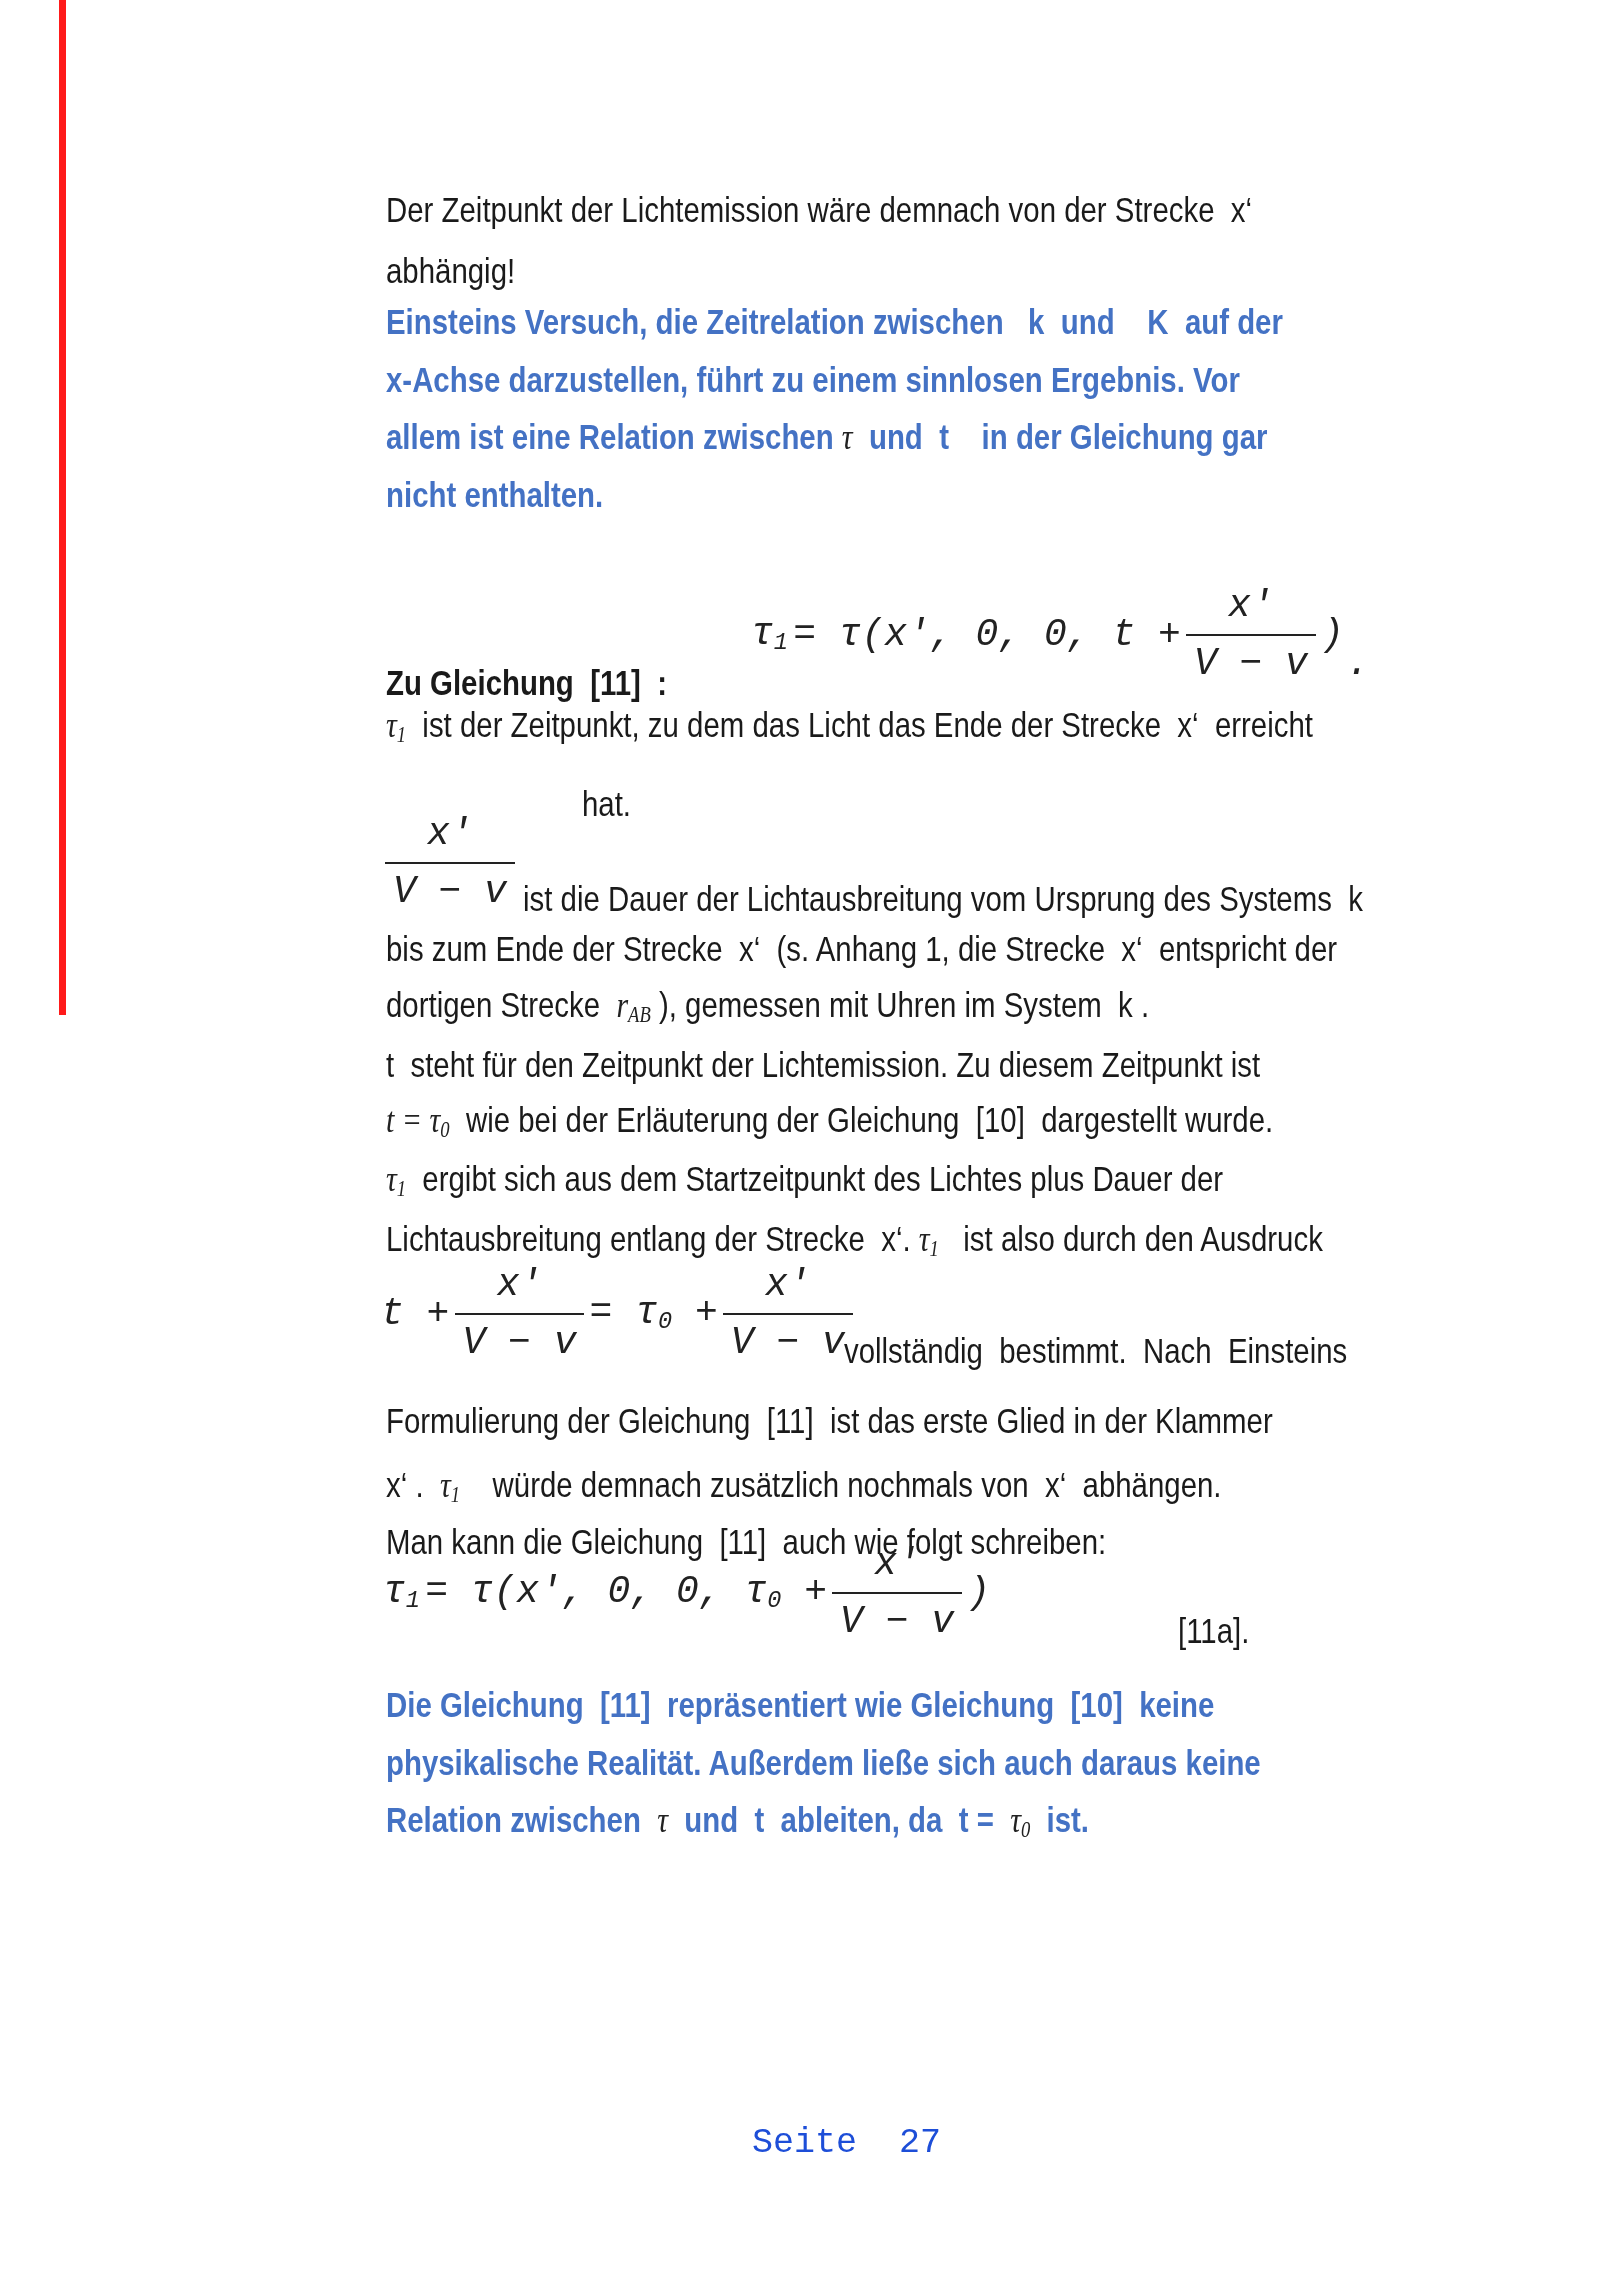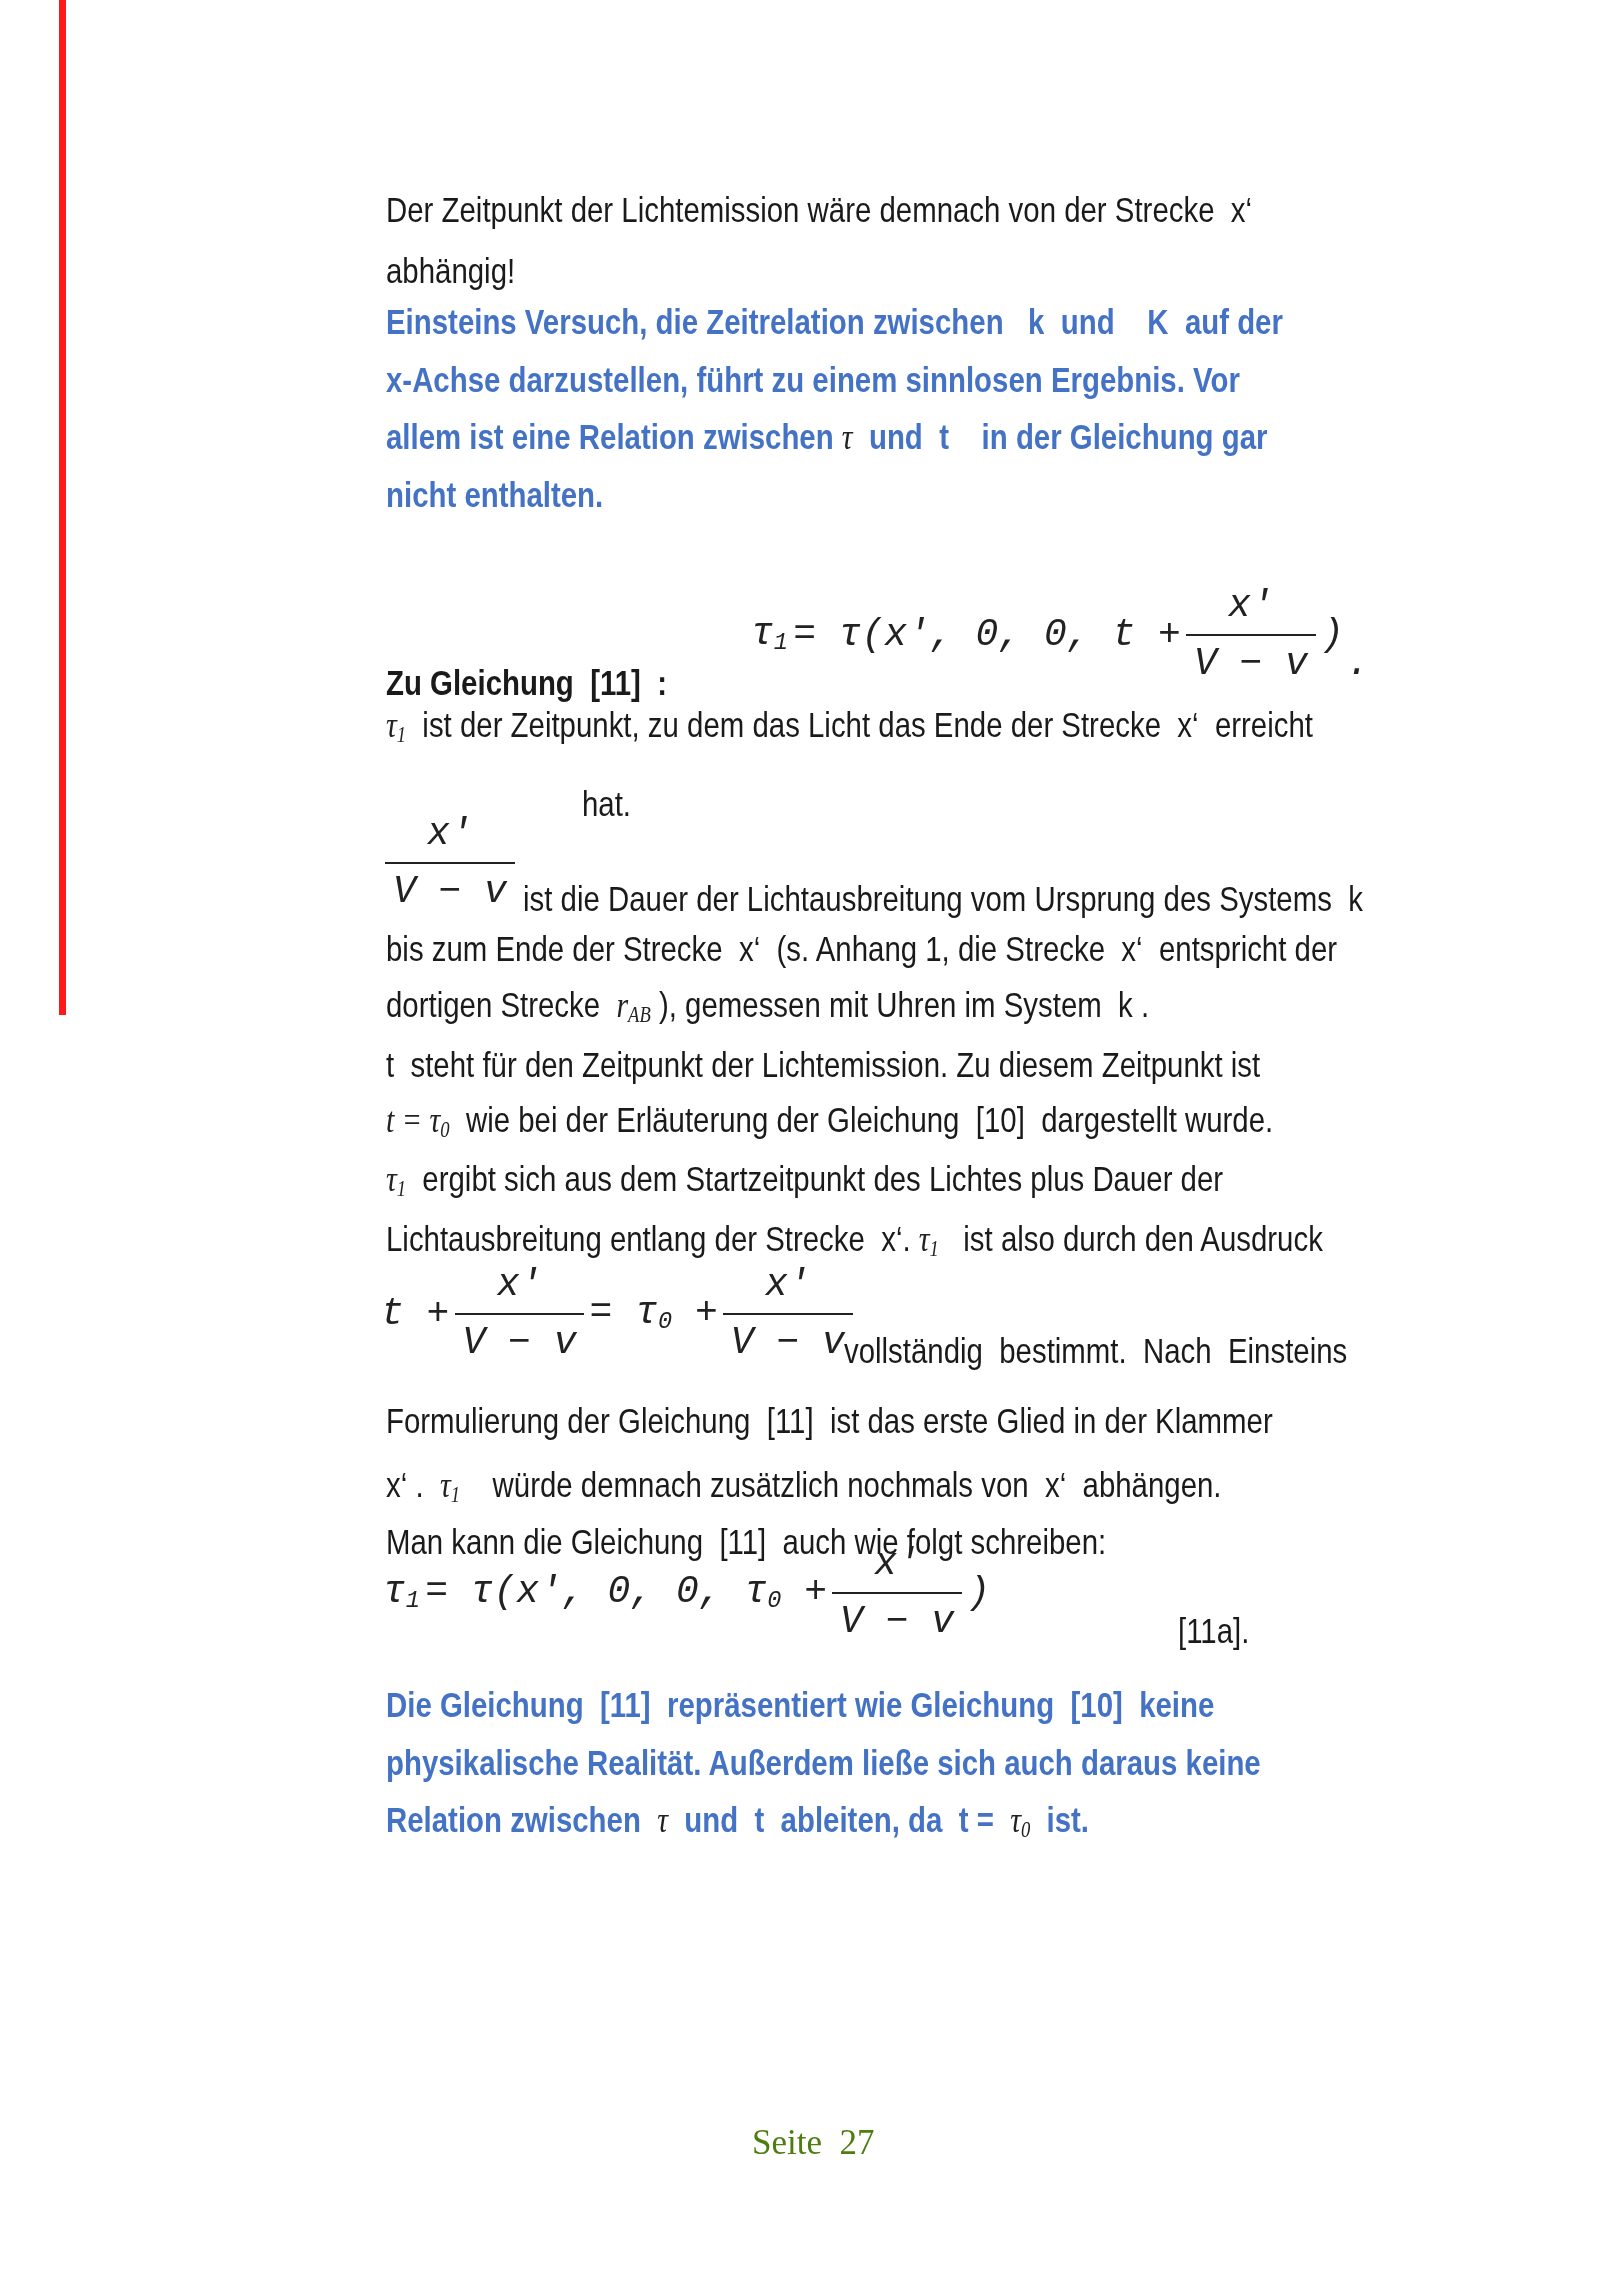--- a/index.html
+++ b/index.html
@@ -20,22 +20,22 @@
   .line {
     position:absolute;
     font-size:35px; line-height:1.15;
     white-space:pre;
     transform:scaleX(0.84); transform-origin:left top;
     color:#1a1a1a;
   }
   .bold { font-weight:bold; }
   .blue { color:#4472C4; font-weight:bold; }
   .serif-line {
-    position:absolute; font-family:Liberation Serif, serif;
-    font-size:35px; white-space:pre; color:#4d7c0f;
+    position:absolute; font-family:Liberation Mono, monospace;
+    font-size:35px; white-space:pre; color:#1d4ed8;
   }
   
   .im {
     font-family:"Liberation Serif", serif;
     font-style:italic; font-weight:normal;
     color:#222222; font-size:1.02em; white-space:pre;
   }
   .im sub, .msub {
     font-size:0.62em; font-style:italic; vertical-align:-0.22em;
     letter-spacing:0;

